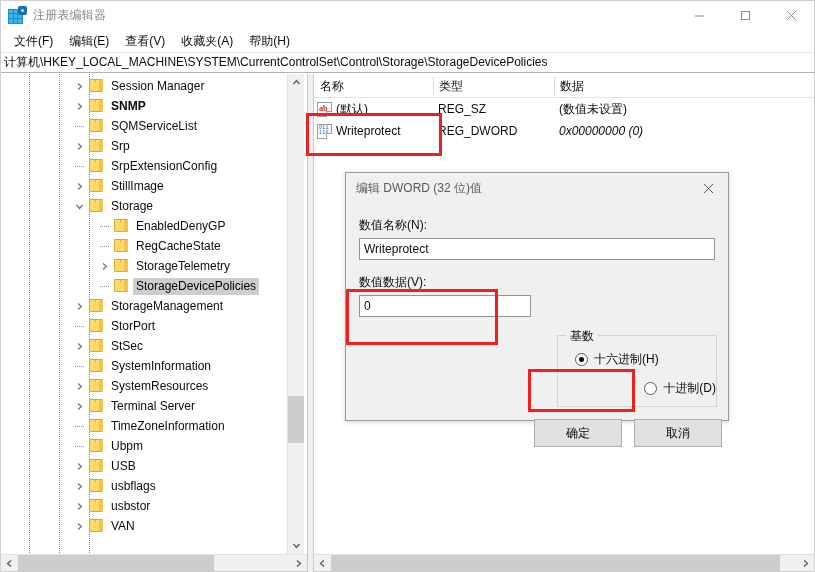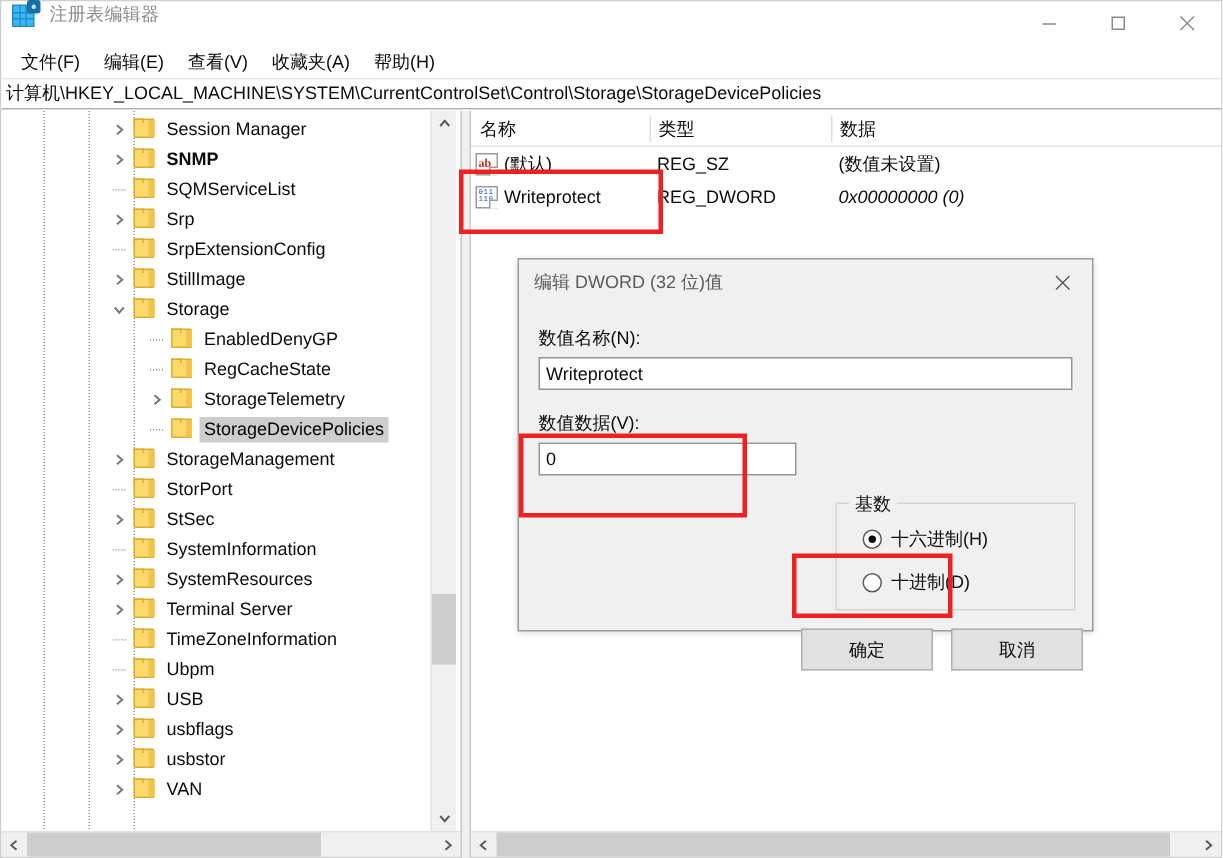--- a/index.html
+++ b/index.html
@@ -15,21 +15,21 @@
     position: relative;
     width: 815px; height: 572px;
     background: #ffffff;
     border: 1px solid #cfcfcf;
   }
 
   
   .titlebar {
     position: absolute; left: 0; top: 0; width: 813px; height: 29px;
     background: #ffffff;
-    display: flex; 
+    display: flex; align-items: center;
   }
   .app-icon {
     position: relative; width: 18px; height: 18px;
     margin-left: 7px; margin-right: 7px; flex: none;
   }
   .app-icon .grid {
     position: absolute; left: 0; top: 2px; width: 15px; height: 15px;
     background: #1a8fd1;
     display: grid; grid-template-columns: 1fr 1fr 1fr; grid-template-rows: 1fr 1fr 1fr;
     gap: 1px; padding: 1px;
@@ -654,21 +654,21 @@
 
       <div class="dlg-label" style="margin-top:14px;">数值数据(V):</div>
       <div class="dlg-input" style="width:172px;">0</div>
 
       <div class="group-box" style="left:211px; top:118px; width:160px; height:72px;">
         <span class="group-title">基数</span>
         <div class="radio-row" style="margin:15px 0 0 17px;">
           <span class="radio on"></span>
           <span>十六进制(H)</span>
         </div>
-        <div class="radio-row" style="margin:12px 0 0 17px;">
+        <div class="radio-row" style="margin:12px 0 0 17px;justify-content:flex-end;">
           <span class="radio"></span>
           <span>十进制(D)</span>
         </div>
       </div>
 
       <div class="btn" style="position:absolute; left:188px; top:202px;">确定</div>
       <div class="btn" style="position:absolute; left:288px; top:202px;">取消</div>
     </div>
   </div>
 

